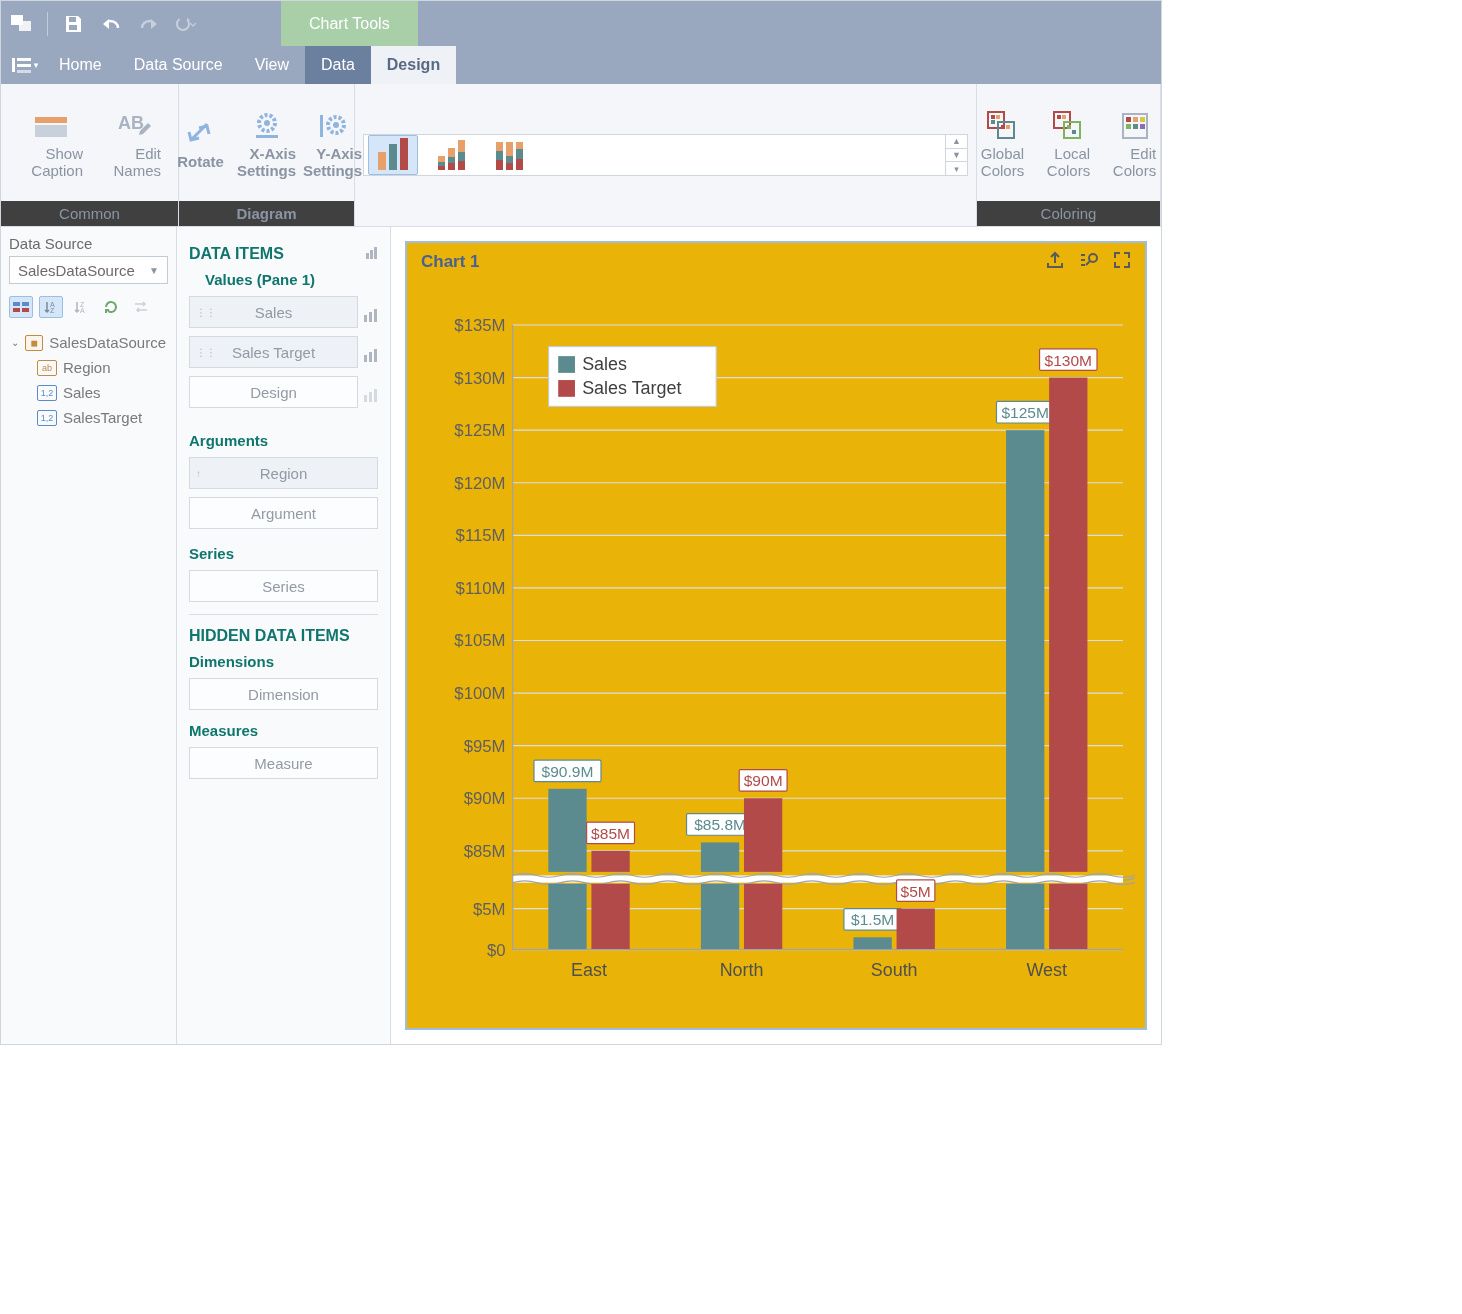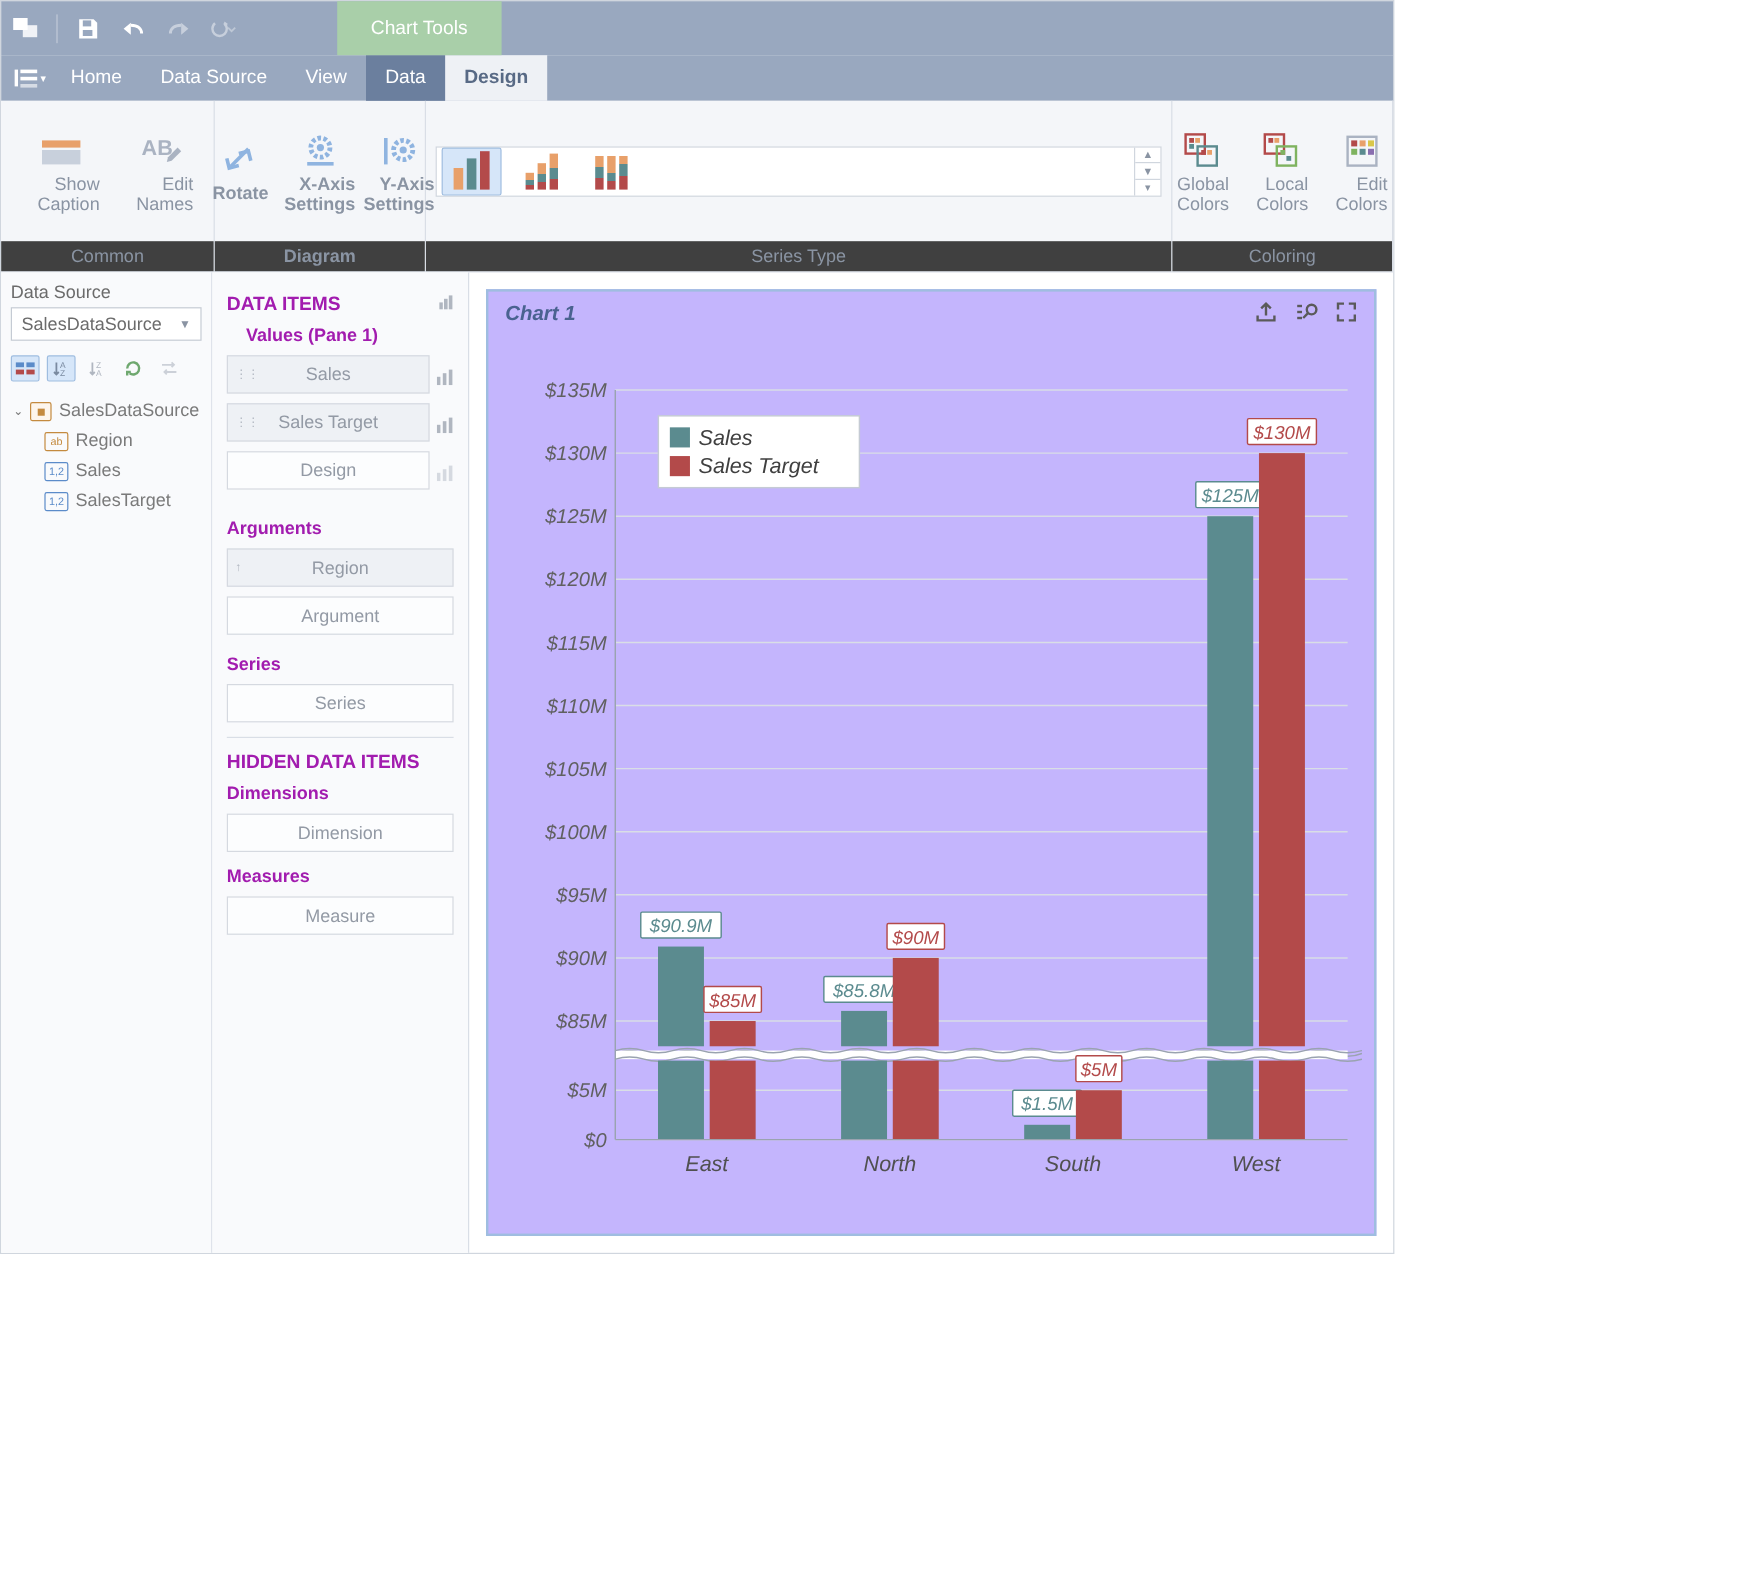--- a/index.html
+++ b/index.html
@@ -42,29 +42,29 @@
 .sidebar-left { width:176px; border-right:1px solid #d9dee6; padding:8px; background:#f9fafc; }
 .ds-label { font-size:15px; color:#6b6b6b; margin-bottom:4px; }
 .ds-combo { border:1px solid #c5cbd4;background:#fff;height:28px;display:flex;align-items:center;padding:0 8px;font-size:15px;color:#6b6b6b;justify-content:space-between; }
 .filter-row { display:flex;gap:6px;margin:12px 0;align-items:center;}
 .filter-btn{width:24px;height:22px;display:flex;align-items:center;justify-content:center;border:1px solid transparent;border-radius:2px;}
 .filter-btn.active{background:#d6e6f9;border-color:#9fbde0;}
 .tree-item{display:flex;align-items:center;gap:6px;padding:4px 2px;color:#7a7a7a;}
 .tree-badge{width:20px;height:16px;border:1px solid;border-radius:2px;font-size:9px;display:flex;align-items:center;justify-content:center;}
 
 .sidebar-mid { width:214px; border-right:1px solid #d9dee6; padding:10px 12px; background:#f9fafc; overflow:hidden;}
-.section-title{font-size:16px;font-weight:600;color:#a21caf;margin:8px 0 8px;display:flex;justify-content:space-between;align-items:center;}
+.section-title{font-size:16px;font-weight:600;color:#0f766e;margin:8px 0 8px;display:flex;justify-content:space-between;align-items:center;}
 .drop-zone{border:1px solid #d5d9e0;background:#eef1f5;height:32px;display:flex;align-items:center;justify-content:center;color:#939aa5;margin-bottom:8px;position:relative;}
 .drop-zone.empty{background:#fcfdfe;}
 .drop-handle{position:absolute;left:6px;font-size:10px;color:#b0b6c0;}
 .bars-icon{margin-left:6px;}
 hr.sep{border:none;border-top:1px solid #d9dee6;margin:12px 0;}
 
 .chart-area { flex:1; padding:14px; }
-.chart-box { border:2px solid #9fbde0; height:100%; background:#c4b5fd; position:relative;font-style:italic; }
+.chart-box { border:2px solid #9fbde0; height:100%; background:#eab308; position:relative; }
 .chart-header{display:flex;justify-content:space-between;align-items:center;padding:8px 14px;}
 .chart-title{color:#4a6290;font-weight:600;font-size:17px;}
 .chart-tools-icons{display:flex;gap:14px;}
 .chart-canvas{position:absolute;top:40px;left:10px;right:10px;bottom:10px;}
 </style>
 </head>
 <body>
 
 <div class="app">
 
@@ -203,21 +203,20 @@
               <div style="width:7px;height:28px;background:linear-gradient(#e8a06a 50%,#5b8b8f 50% 75%,#b34a4a 75%);"></div>
               <div style="width:7px;height:28px;background:linear-gradient(#e8a06a 25%,#5b8b8f 25% 60%,#b34a4a 60%);"></div>
             </div>
           <div class="series-scroll">
             <div>▲</div>
             <div>▼</div>
             <div>▾</div>
           </div>
         </div>
       </div>
-      <div class="rgroup-label">Series Type</div>
     </div>
 
     <div class="rgroup" style="width:184px;">
       <div class="rgroup-body">
         <div class="rbutton">
           <div class="ricon">
               <svg width="34" height="32">
                 <rect x="2" y="2" width="16" height="16" fill="none" stroke="#b34a4a" stroke-width="2"></rect>
                 <rect x="5" y="5" width="4" height="4" fill="#b34a4a"></rect>
                 <rect x="10" y="5" width="4" height="4" fill="#e8a06a"></rect>

